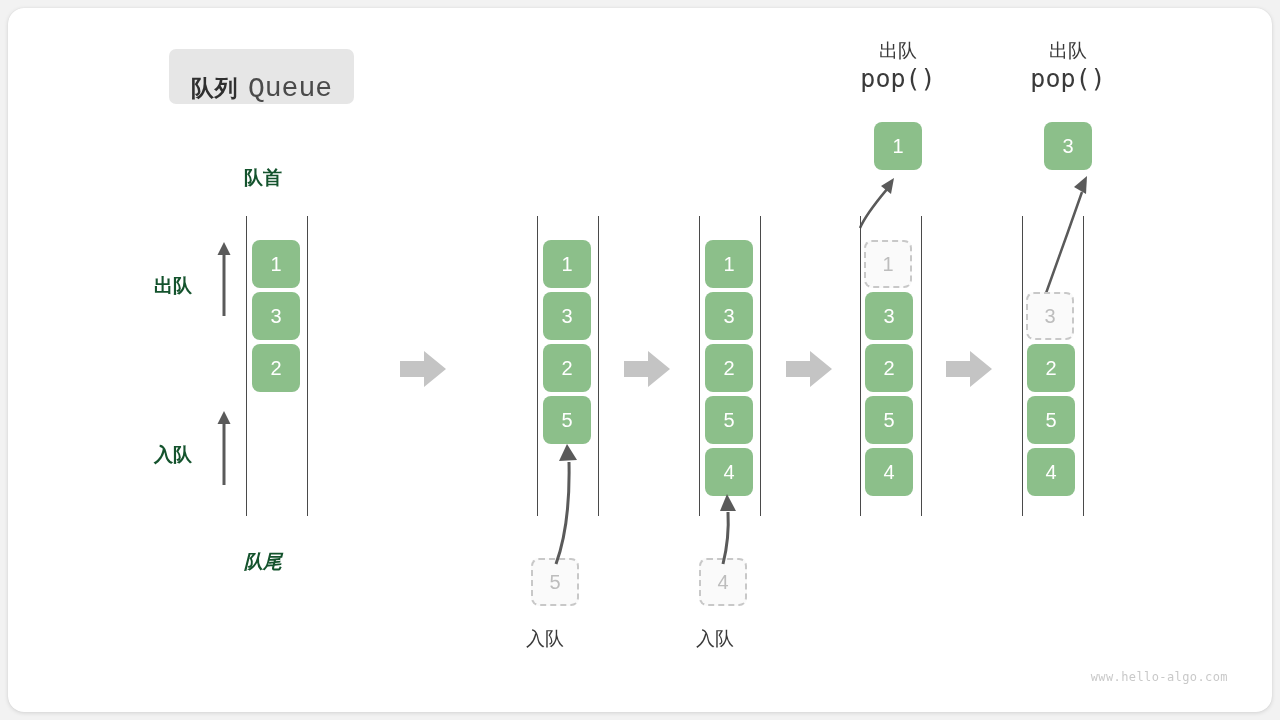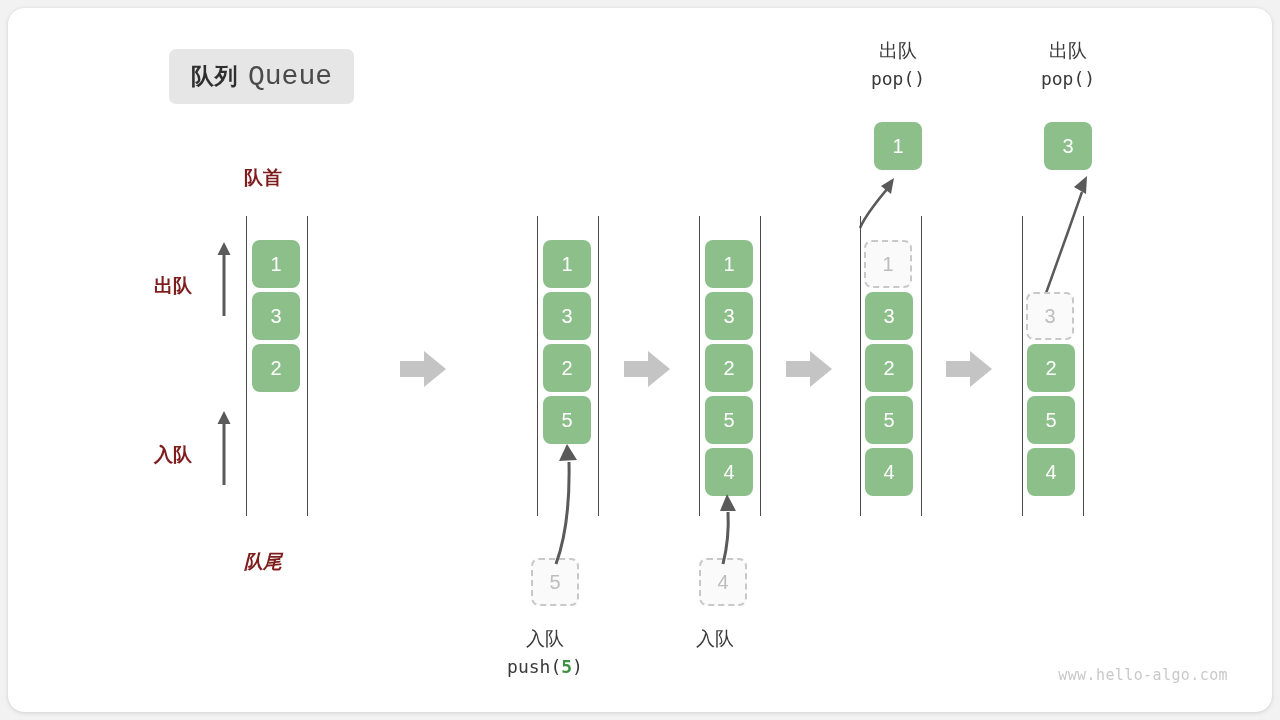--- a/index.html
+++ b/index.html
@@ -32,21 +32,21 @@
   }
 
   
   .title-badge {
     position: absolute;
     left: 161px;
     top: 41px;
     height: 55px;
     padding: 0 22px;
     display: flex;
-    align-items: center;
+    align-items: flex-end;
     gap: 10px;
     background: #e6e6e6;
     border-radius: 7px;
   }
   .title-cn {
     font-size: 23px;
     font-weight: bold;
     color: #2f2f2f;
     letter-spacing: 0.5px;
   }
@@ -54,38 +54,38 @@
     font-family: Liberation Mono, monospace;
     font-size: 28px;
     color: #4a4a4a;
   }
 
   
   .lbl-bold {
     position: absolute;
     font-size: 19px;
     font-weight: bold;
-    color: #7f1d1d;
+    color: #14532d;
     white-space: nowrap;
   }
   .hdr {
     position: absolute;
     text-align: center;
     white-space: nowrap;
     color: #3a3a3a;
   }
   .hdr .cn {
     font-size: 19px;
     font-weight: normal;
     display: block;
     line-height: 26px;
   }
   .hdr .code {
     font-family: "DejaVu Sans Mono", "Liberation Mono", monospace;
-    font-size: 18px;
+    font-size: 25px;
     display: block;
     line-height: 30px;
     color: #3a3a3a;
   }
   .code .num { color: #3e9142; font-weight: bold; }
 
   
   .rail {
     position: absolute;
     width: 1px;
@@ -116,21 +116,21 @@
   .flow-arrow { position: absolute; }
   .up-arrow { position: absolute; }
   .curve { position: absolute; }
 
   
   .watermark {
     position: absolute;
     right: 44px;
     bottom: 28px;
     font-family: "DejaVu Sans Mono", "Liberation Mono", monospace;
-    font-size: 15px;
+    font-size: 12px;
     color: #c9c9c9;
     letter-spacing: 0.4px;
   }
 </style>
 </head>
 <body>
 
 <div class="stage">
   <div class="card">
 
@@ -174,21 +174,20 @@
 
     <div class="cell ghost" style="left:523px; top:550px;">5</div>
 
     <svg class="curve" style="left:520px; top:430px;" width="70" height="130">
       <path d="M 28 126 C 36 104, 42 70, 41 24" stroke="#5a5a5a" stroke-width="3" fill="none"></path>
       <polygon points="39,6 31,23 49,22" fill="#5a5a5a"></polygon>
     </svg>
 
     <div class="hdr" style="left:462px; top:618px; width:150px;">
       <span class="cn">入队</span>
-      <span class="code"><span>push(</span><span class="num">5</span><span>)</span></span>
     </div>
 
     <svg class="flow-arrow" style="left:616px; top:341px;" width="48" height="40">
       <polygon points="0,12 24,12 24,2 46,20 24,38 24,28 0,28" fill="#c4c4c4"></polygon>
     </svg>
 
     <div class="rail" style="left:691px; top:208px; height:300px;"></div>
     <div class="rail" style="left:752px; top:208px; height:300px;"></div>
 
     <div class="cell" style="left:697px; top:232px;">1</div>

